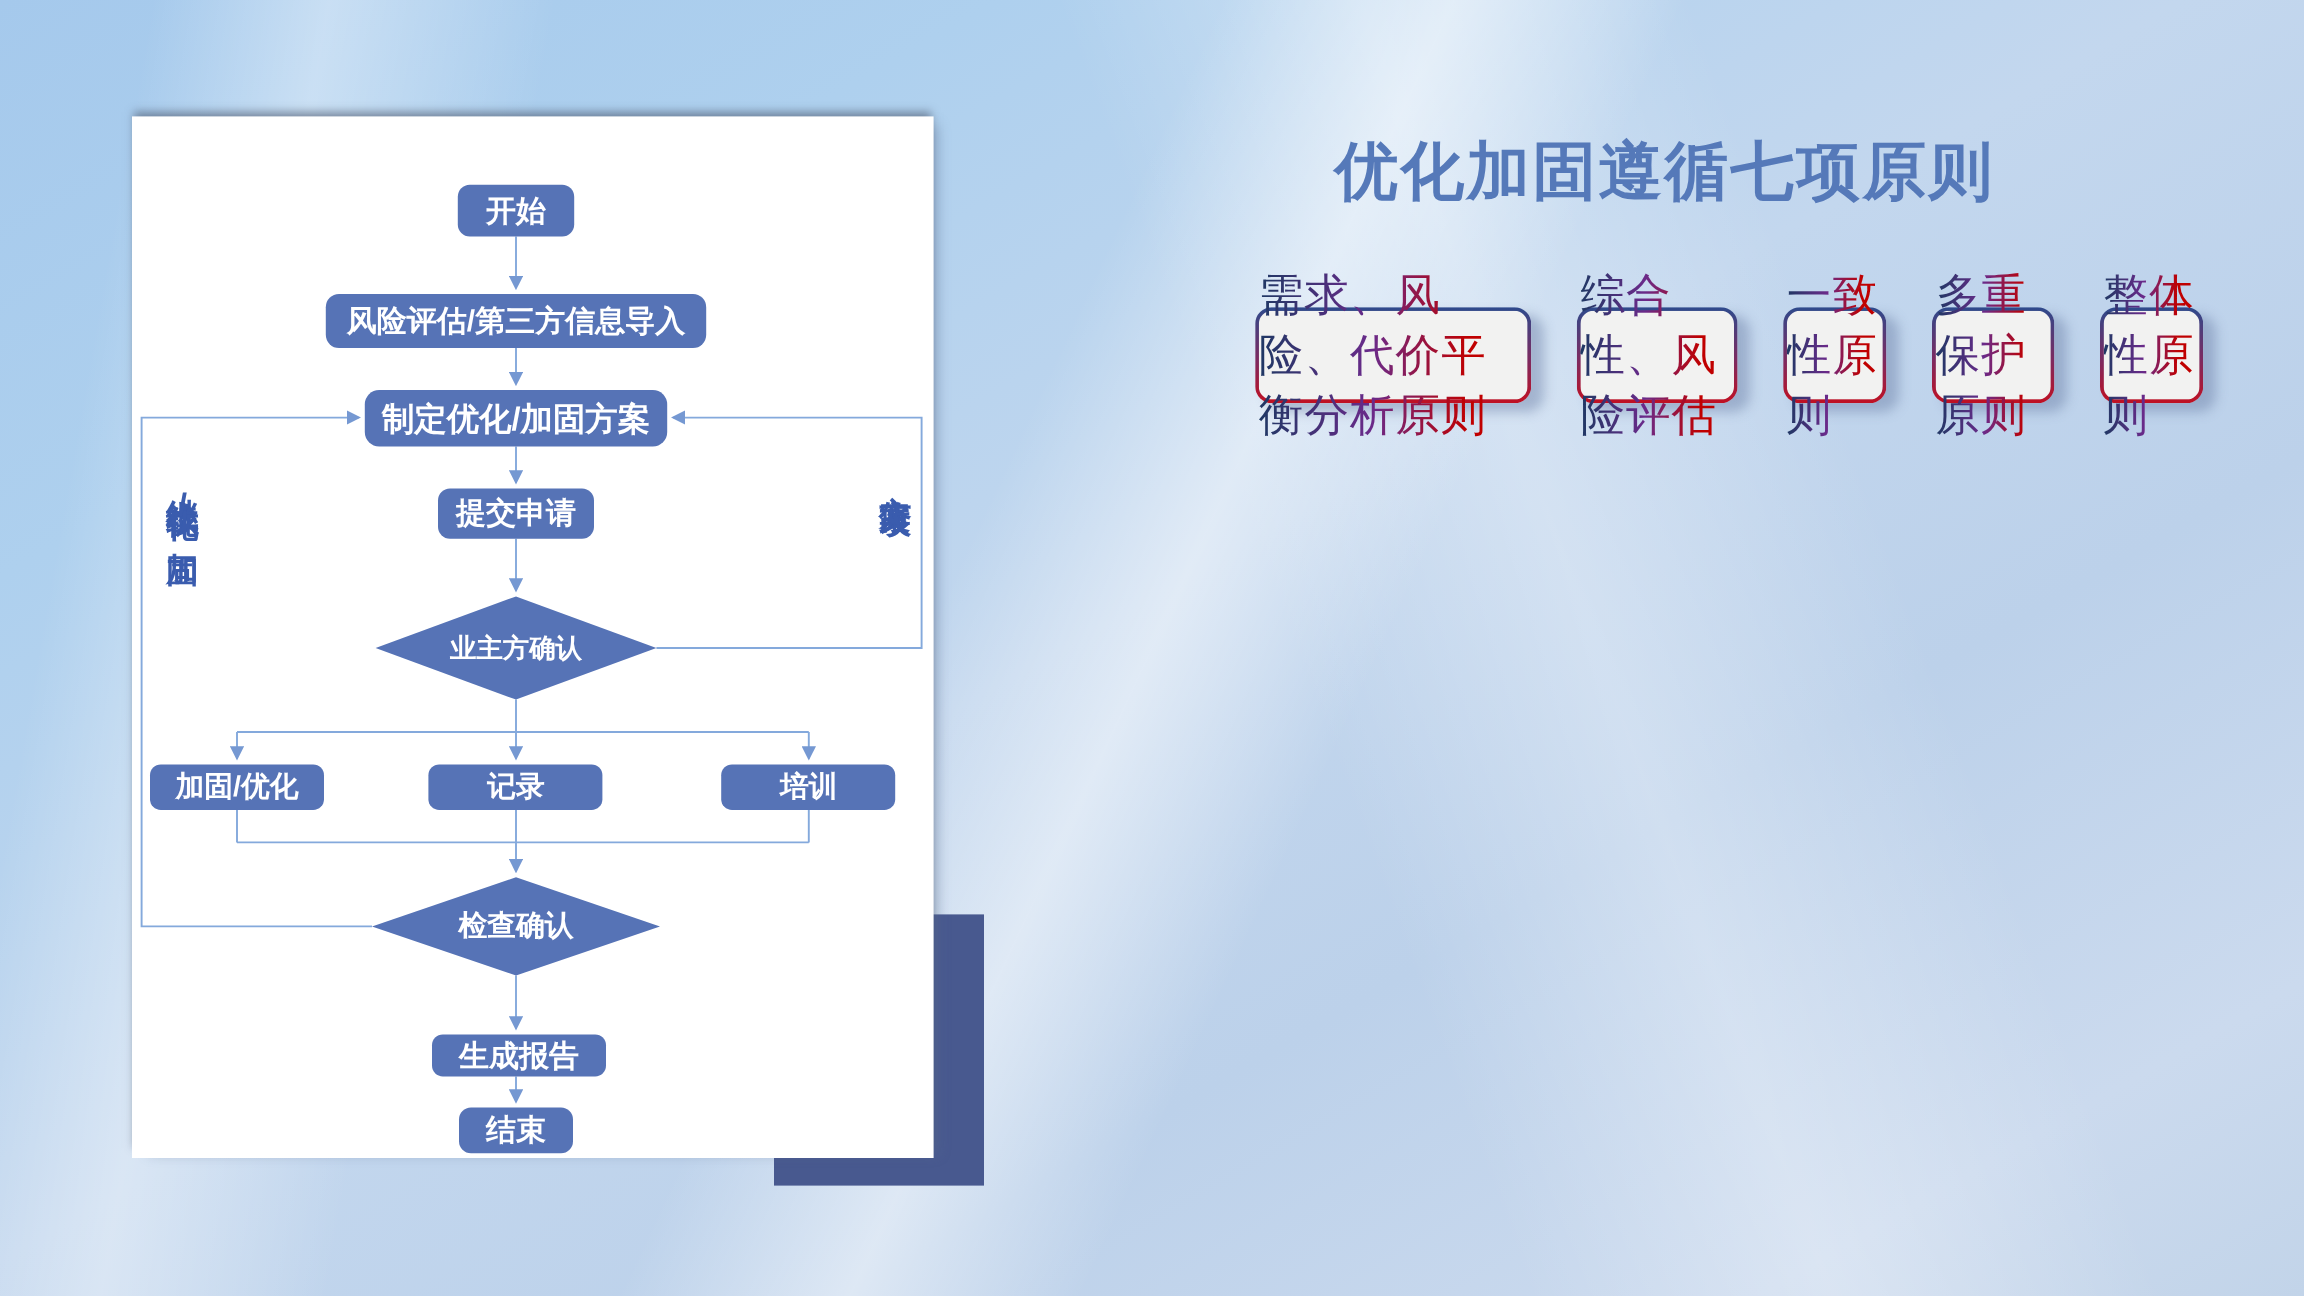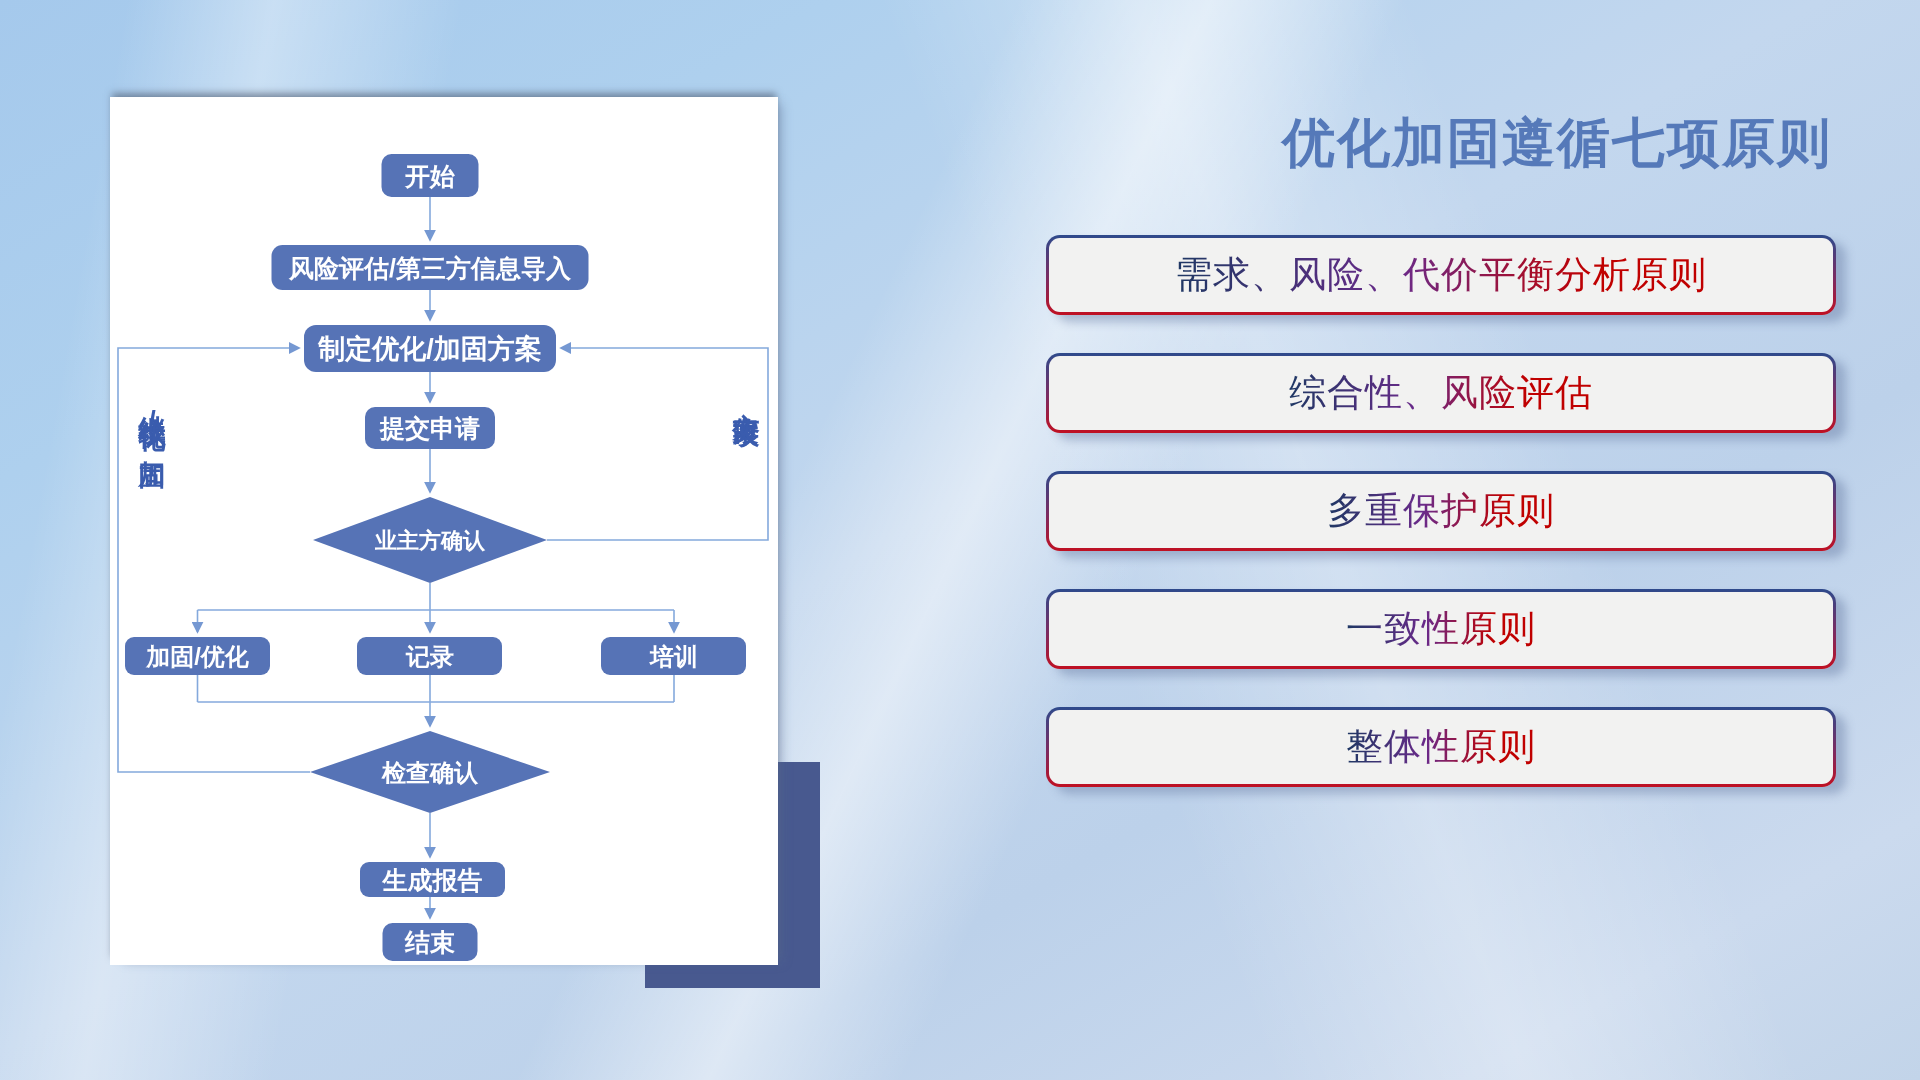--- a/index.html
+++ b/index.html
@@ -28,26 +28,26 @@
   }
   .vlabel.left{left:28px;top:297px;}
   .vlabel.right{left:622px;top:294px;}
   .fc-svg{position:absolute;left:0;top:0;}
   .fc-svg text{fill:#ffffff;font-weight:bold;text-anchor:middle;
     font-family:"Liberation Sans","DejaVu Sans",sans-serif;}
   .fc-node{fill:#5673b6;}
   .fc-line{stroke:#84a9dc;stroke-width:1.6;fill:none;}
   
   .rtitle{
-    position:absolute;left:1042px;top:108px;width:790px;
-    text-align:right;font-size:53px;font-weight:bold;color:#5579b9;letter-spacing:2px;
+    position:absolute;left:992px;top:108px;width:790px;
+    text-align:center;font-size:53px;font-weight:bold;color:#5579b9;letter-spacing:2px;
   }
   .principles{
-    position:absolute;left:1046px;top:235px;width:790px;
-    display:flex;flex-direction:column;gap:38px;
+    position:absolute;left:1046px;top:256px;width:790px;
+    display:flex;flex-direction:row;gap:38px;
   }
   .pbox{
     height:74px;border-radius:14px;border:3px solid transparent;
     background:
       linear-gradient(#f2f2f1,#f2f2f1) padding-box,
       linear-gradient(180deg,#2e4a8c 0%,#7d2a60 55%,#c01022 100%) border-box;
     box-shadow:10px 7px 10px rgba(105,125,165,.45);
     display:flex;align-items:center;justify-content:center;
   }
   .pbox span{
@@ -155,23 +155,23 @@
   <div class="rtitle">优化加固遵循七项原则</div>
 
   <div class="principles">
     <div class="pbox">
       <span>需求、风险、代价平衡分析原则</span>
     </div>
     <div class="pbox">
       <span>综合性、风险评估</span>
     </div>
     <div class="pbox">
-      <span>多重保护原则</span>
+      <span>一致性原则</span>
     </div>
     <div class="pbox">
-      <span>一致性原则</span>
+      <span>多重保护原则</span>
     </div>
     <div class="pbox">
       <span>整体性原则</span>
     </div>
   </div>
 
 </div>
 
 </body></html>

